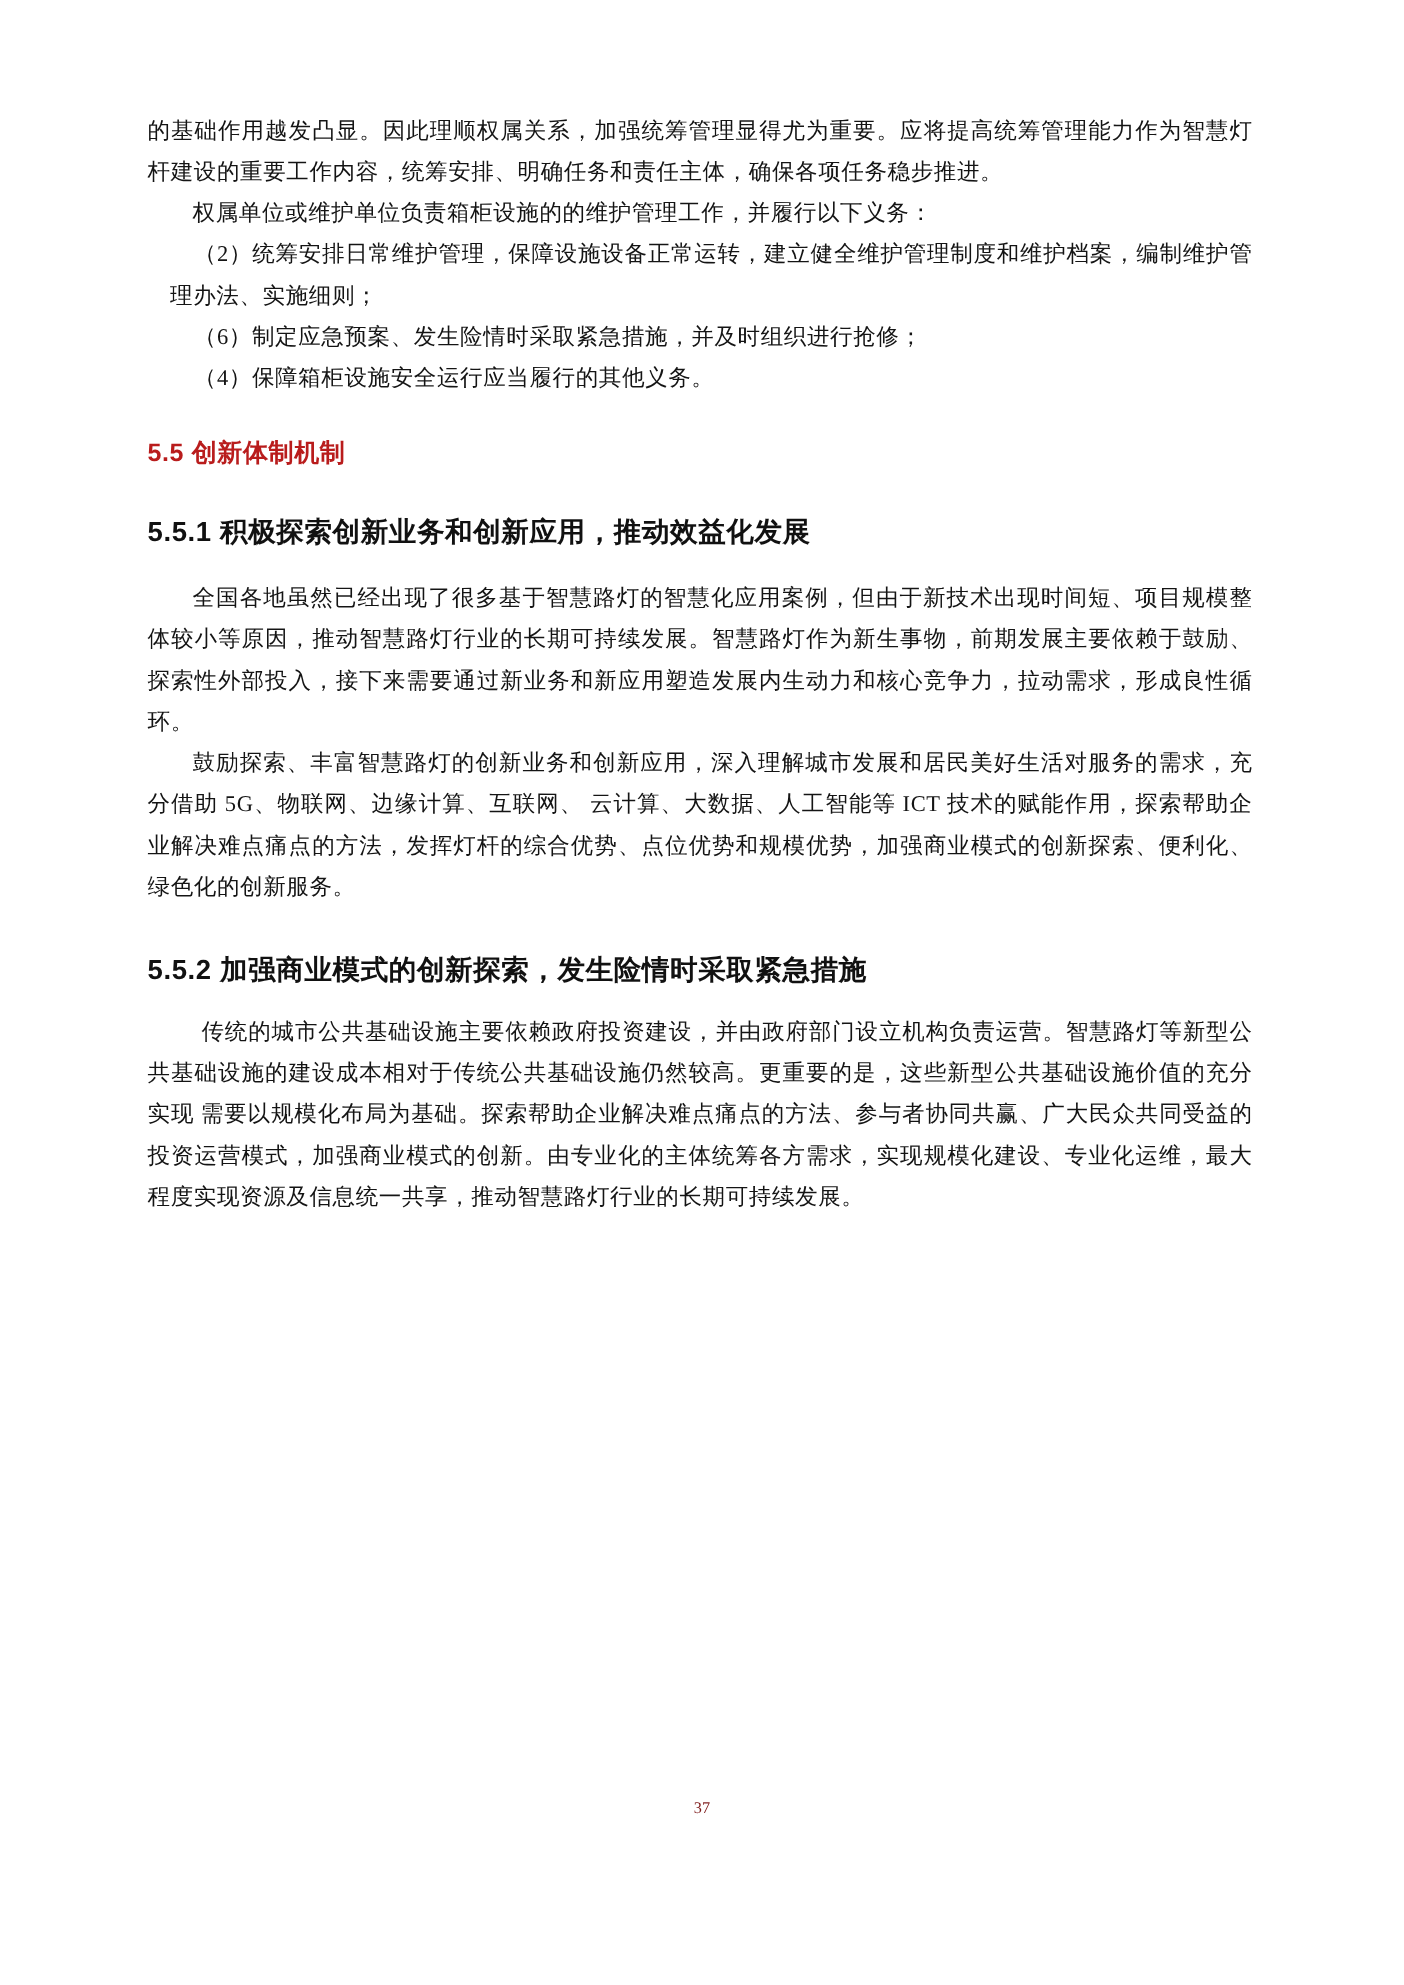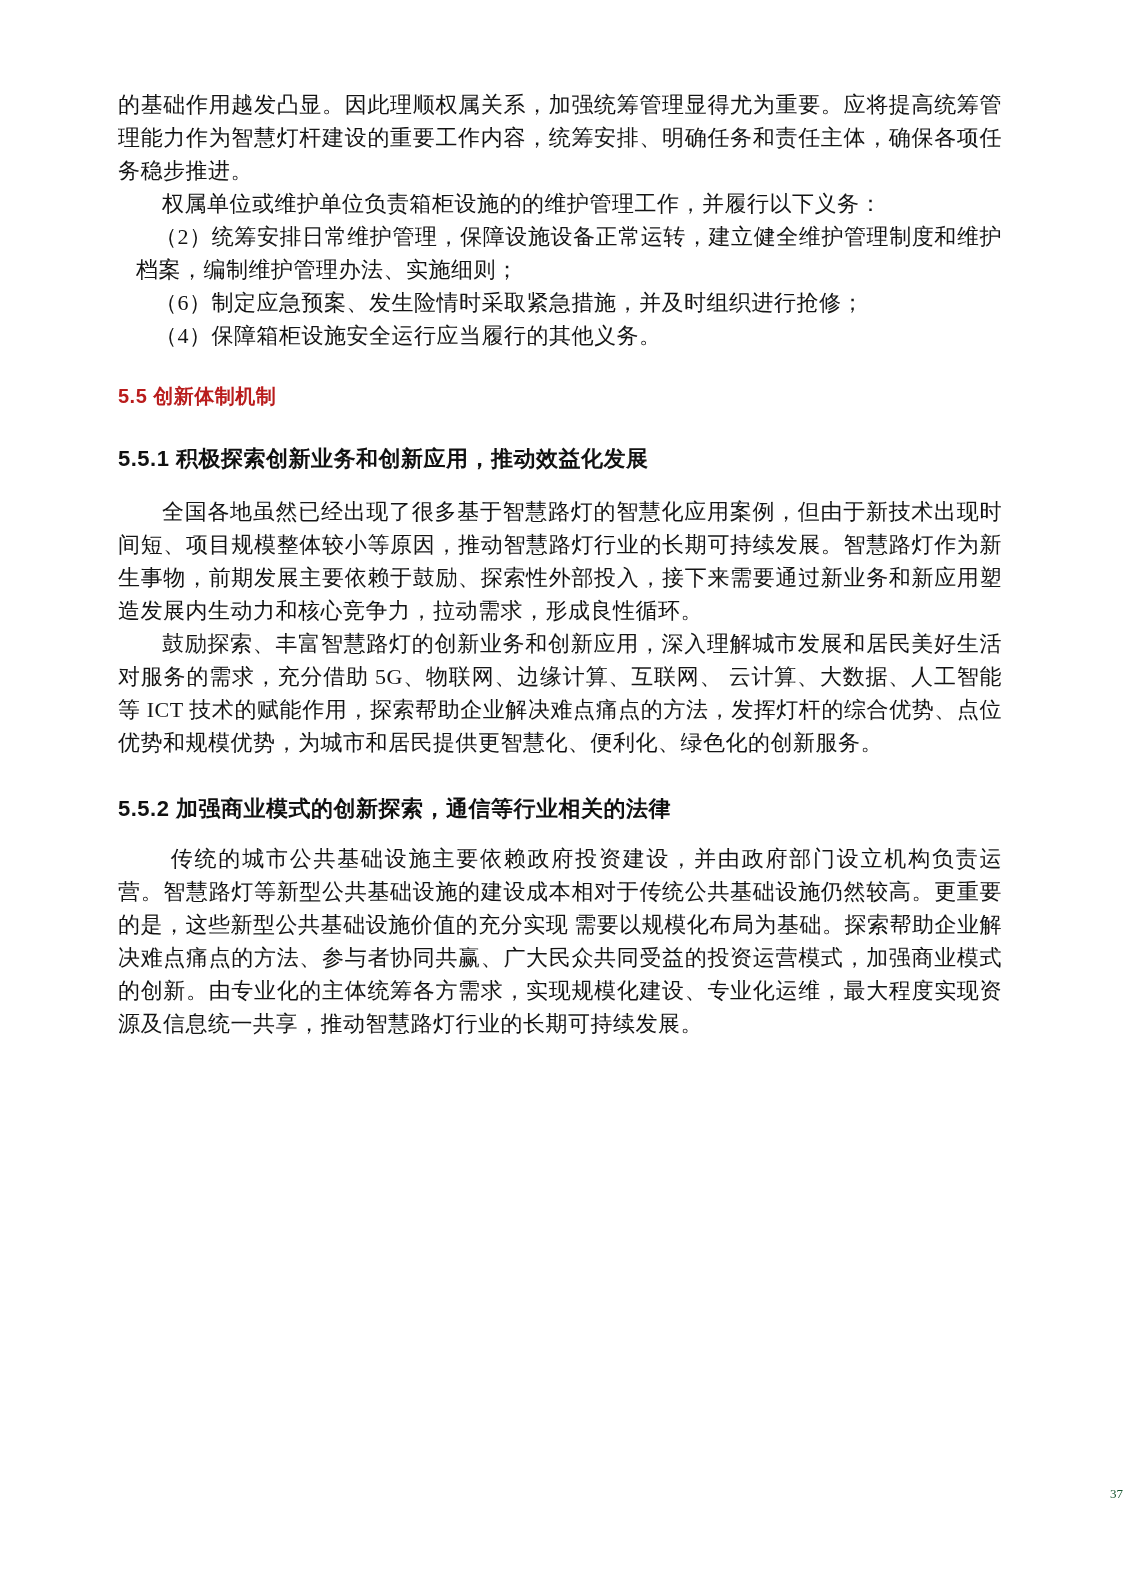--- a/index.html
+++ b/index.html
@@ -17,21 +17,21 @@
   }
   .text-area {
     position: absolute;
     left: 118px;
     top: 88px;
     width: 884px;
   }
   .body-para {
     margin: 0;
     font-family: "Liberation Serif", "DejaVu Serif", serif;
-    font-size: 22px;
+    font-size: 18px;
     line-height: 33px;
     text-align: justify;
     color: #141414;
     letter-spacing: 0.5px;
   }
   .indent-2 {
     text-indent: 2em;
   }
   .indent-25 {
     text-indent: 2.4em;
@@ -62,25 +62,24 @@
     margin-top: 24px;
   }
   .after-heading-2 {
     margin-top: 21px;
   }
   .page-number {
     position: absolute;
     top: 1438px;
     left: 0;
     width: 100%;
-    text-align: right;
+    text-align: center;
     font-family: "Liberation Serif", "DejaVu Serif", serif;
     font-size: 13px;
-    color: #14532d;
-    margin-top: 48px;
+    color: #7f1d1d;
   }
 </style>
 </head>
 <body>
 
 <div class="page">
   <div class="text-area">
 
     <p class="body-para">的基础作用越发凸显。因此理顺权属关系，加强统筹管理显得尤为重要。应将提高统筹管理能力作为智慧灯杆建设的重要工作内容，统筹安排、明确任务和责任主体，确保各项任务稳步推进。</p>
 
@@ -92,22 +91,22 @@
     <p class="body-para list-item">（6）制定应急预案、发生险情时采取紧急措施，并及时组织进行抢修；</p>
 
     <p class="body-para list-item">（4）保障箱柜设施安全运行应当履行的其他义务。</p>
 
     <h2 class="heading-1">5.5 创新体制机制</h2>
 
     <h3 class="heading-2">5.5.1 积极探索创新业务和创新应用，推动效益化发展</h3>
 
     <p class="body-para indent-2 after-heading">全国各地虽然已经出现了很多基于智慧路灯的智慧化应用案例，但由于新技术出现时间短、项目规模整体较小等原因，推动智慧路灯行业的长期可持续发展。智慧路灯作为新生事物，前期发展主要依赖于鼓励、探索性外部投入，接下来需要通过新业务和新应用塑造发展内生动力和核心竞争力，拉动需求，形成良性循环。</p>
 
-    <p class="body-para indent-2">鼓励探索、丰富智慧路灯的创新业务和创新应用，深入理解城市发展和居民美好生活对服务的需求，充分借助 5G、物联网、边缘计算、互联网、 云计算、大数据、人工智能等 ICT 技术的赋能作用，探索帮助企业解决难点痛点的方法，发挥灯杆的综合优势、点位优势和规模优势，为城市和居民提供更智慧化、便利化、绿色化的创新服务。</p>
+    <p class="body-para indent-2">鼓励探索、丰富智慧路灯的创新业务和创新应用，深入理解城市发展和居民美好生活对服务的需求，充分借助 5G、物联网、边缘计算、互联网、 云计算、大数据、人工智能等 ICT 技术的赋能作用，探索帮助企业解决难点痛点的方法，发挥灯杆的综合优势、点位优势和规模优势，加强商业模式的创新探索、便利化、绿色化的创新服务。</p>
 
-    <h3 class="heading-2">5.5.2 加强商业模式的创新探索，通信等行业相关的法律</h3>
+    <h3 class="heading-2">5.5.2 加强商业模式的创新探索，发生险情时采取紧急措施</h3>
 
     <p class="body-para indent-25 after-heading-2">传统的城市公共基础设施主要依赖政府投资建设，并由政府部门设立机构负责运营。智慧路灯等新型公共基础设施的建设成本相对于传统公共基础设施仍然较高。更重要的是，这些新型公共基础设施价值的充分实现 需要以规模化布局为基础。探索帮助企业解决难点痛点的方法、参与者协同共赢、广大民众共同受益的投资运营模式，加强商业模式的创新。由专业化的主体统筹各方需求，实现规模化建设、专业化运维，最大程度实现资源及信息统一共享，推动智慧路灯行业的长期可持续发展。</p>
 
   </div>
 
   <div class="page-number">37</div>
 </div>
 
 </body></html>

